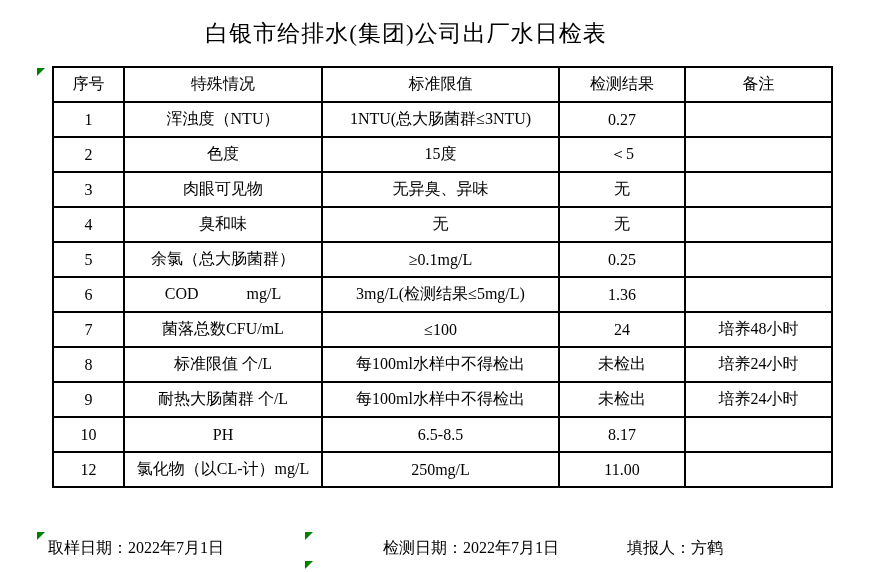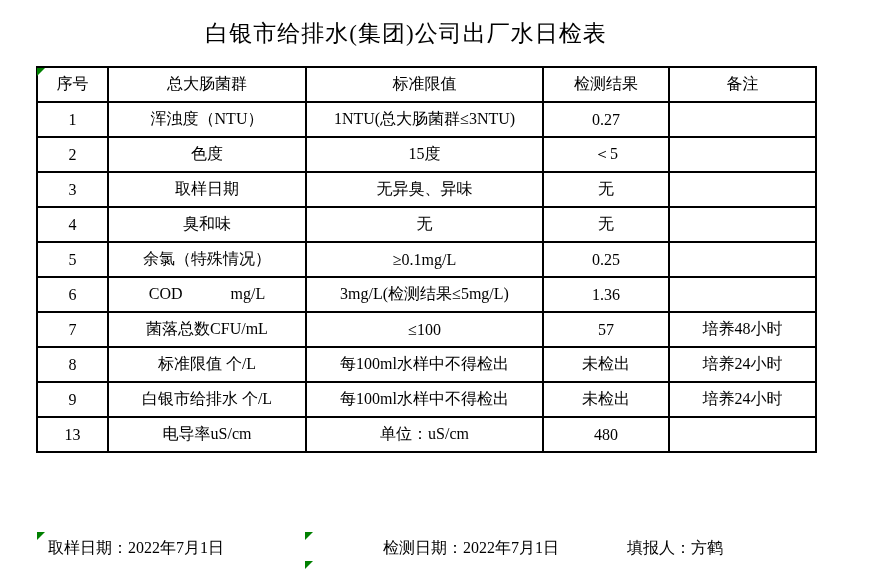--- a/index.html
+++ b/index.html
@@ -5,21 +5,21 @@
   html,body{margin:0;padding:0;background:#fff;}
   .page{
     position:relative;width:870px;height:572px;background:#ffffff;
     font-family:"Liberation Serif","DejaVu Serif",serif;color:#000;overflow:hidden;
   }
   .title{
     position:absolute;top:18px;left:0;width:812px;text-align:center;
     font-size:23px;font-weight:400;letter-spacing:1px;white-space:nowrap;
   }
   table.sheet{
-    position:absolute;left:36px;top:66px;border-collapse:collapse;table-layout:fixed;border-radius:24px;
+    position:absolute;left:52px;top:66px;border-collapse:collapse;table-layout:fixed;border-radius:24px;
   }
   table.sheet th, table.sheet td{
     border:2px solid #000;height:33px;padding:0 2px;text-align:center;vertical-align:middle;
     font-size:16px;font-weight:400;white-space:nowrap;overflow:hidden;
   }
   .foot{position:absolute;font-size:16px;white-space:nowrap;}
   .foot-sampling{left:48px;top:538px;text-align:center;}
   .foot-testing{left:383px;top:538px;}
   .foot-reporter{left:627px;top:538px;}
   .tri{
@@ -42,93 +42,100 @@
     <colgroup>
       <col style="width:71px">
         <col style="width:198px">
         <col style="width:237px">
         <col style="width:126px">
         <col style="width:147px">
     </colgroup>
     <tbody>
         <tr>
       <th>序号</th>
-      <th>总大肠菌群</th>
+      <th>特殊情况</th>
       <th>标准限值</th>
       <th>检测结果</th>
       <th>备注</th>
     </tr>
     <tr>
       <td>1</td>
       <td>浑浊度（NTU）</td>
       <td>1NTU(总大肠菌群≤3NTU)</td>
       <td>0.27</td>
       <td></td>
     </tr>
     <tr>
       <td>2</td>
       <td>色度</td>
       <td>15度</td>
       <td>＜5</td>
       <td></td>
     </tr>
     <tr>
       <td>3</td>
-      <td>取样日期</td>
+      <td>肉眼可见物</td>
       <td>无异臭、异味</td>
       <td>无</td>
       <td></td>
     </tr>
     <tr>
       <td>4</td>
       <td>臭和味</td>
       <td>无</td>
       <td>无</td>
       <td></td>
     </tr>
     <tr>
       <td>5</td>
-      <td>余氯（特殊情况）</td>
+      <td>余氯（总大肠菌群）</td>
       <td>≥0.1mg/L</td>
       <td>0.25</td>
       <td></td>
     </tr>
     <tr>
       <td>6</td>
       <td>COD　　　mg/L</td>
       <td>3mg/L(检测结果≤5mg/L)</td>
       <td>1.36</td>
       <td></td>
     </tr>
     <tr>
       <td>7</td>
       <td>菌落总数CFU/mL</td>
       <td>≤100</td>
-      <td>57</td>
+      <td>24</td>
       <td>培养48小时</td>
     </tr>
     <tr>
       <td>8</td>
       <td>标准限值 个/L</td>
       <td>每100ml水样中不得检出</td>
       <td>未检出</td>
       <td>培养24小时</td>
     </tr>
     <tr>
       <td>9</td>
-      <td>白银市给排水 个/L</td>
+      <td>耐热大肠菌群 个/L</td>
       <td>每100ml水样中不得检出</td>
       <td>未检出</td>
       <td>培养24小时</td>
     </tr>
     <tr>
-      <td>13</td>
-      <td>电导率uS/cm</td>
-      <td>单位：uS/cm</td>
-      <td>480</td>
+      <td>10</td>
+      <td>PH</td>
+      <td>6.5-8.5</td>
+      <td>8.17</td>
+      <td></td>
+    </tr>
+    <tr>
+      <td>12</td>
+      <td>氯化物（以CL-计）mg/L</td>
+      <td>250mg/L</td>
+      <td>11.00</td>
       <td></td>
     </tr>
   </tbody>
     </table>
 
   <div class="foot foot-sampling">取样日期：2022年7月1日</div>
   <div class="foot foot-testing">检测日期：2022年7月1日</div>
   <div class="foot foot-reporter">填报人：方鹤</div>
 
   <div class="tri tri-1"></div>

